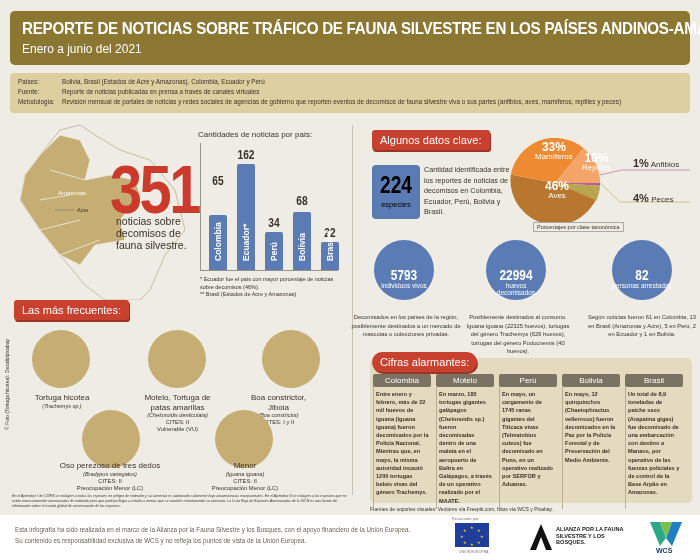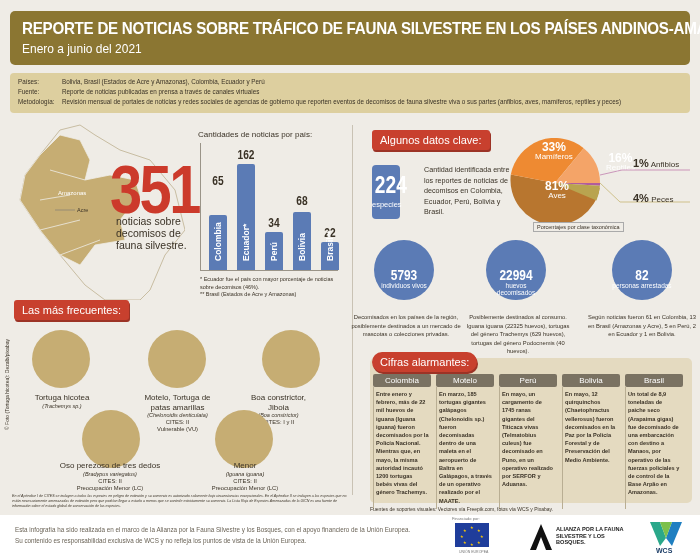--- a/index.html
+++ b/index.html
@@ -20,21 +20,21 @@
   .chart-title { left: 198px; top: 130px; font-size: 8px; }
   .chart { left: 200px; top: 143px; width: 138px; height: 128px; border-left: 1px solid #9a9488; border-bottom: 1px solid #9a9488; }
   .bar { position: absolute; bottom: 0; width: 18px; background: #5b7bb5; border-radius: 2px 2px 0 0; }
   .bar .lbl { position: absolute; left: 50%; bottom: 4px; transform: translateX(-50%) rotate(-90deg); transform-origin: center; color: #fff; font-size: 8.5px; font-weight: bold; white-space: nowrap; width: 0; display: flex; justify-content: center; }
   .bar .lbl span { display: inline-block; transform: translateX(50%); }
   .barval { position: absolute; font-size: 12px; font-weight: bold; color: #3a3226; width: 30px; text-align: center; transform: scaleX(0.85); }
   .footnote { left: 200px; top: 276px; font-size: 5.5px; line-height: 7.5px; width: 145px; }
   
   .tag { background: #c8402e; color: #fff; font-size: 11px; padding: 4px 8px; border-radius: 3px; box-shadow: 1px 2px 0 #9c3326; white-space: nowrap; }
   .kd-tag { left: 372px; top: 130px; }
-  .box224 { left: 372px; top: 165px; width: 28px; height: 54px; background: #5b7bb5; border-radius: 4px; color: #ffffff; text-align: center; }
+  .box224 { left: 372px; top: 165px; width: 48px; height: 54px; background: #5b7bb5; border-radius: 4px; color: #000000; text-align: center; }
   .box224 .n { font-size: 24px; font-weight: bold; line-height: 30px; margin-top: 5px; transform: scaleX(0.8); }
   .box224 .u { font-size: 7.5px; }
   .txt224 { left: 424px; top: 165px; width: 90px; font-size: 7.2px; line-height: 10.5px; }
   .pie { left: 510px; top: 138px; width: 90px; height: 90px; }
   .pie-caption { left: 533px; top: 222px; font-size: 5.5px; border: 1px solid #aaa; padding: 1px 3px; background: #efece6; }
   .pie-lbl { font-size: 8px; color: #fff; text-align: center; line-height: 9px; }
   .pie-lbl b { font-size: 12px; font-weight: bold; display: block; }
   .pie-out { font-size: 8px; color: #3a3226; }
   .pie-out b { font-size: 11px; font-weight: bold; }
   
@@ -155,22 +155,22 @@
 <svg class="abs pie" viewBox="-45 -45 90 90">
 
   <path d="M0 0 L44.8 4.7 A45 45 0 0 1 -44.2 -8.5 Z" fill="#b8762f"></path>
   <path d="M0 0 L-44.2 -8.5 A45 45 0 0 1 28.7 -34.7 Z" fill="#ee8a32"></path>
   <path d="M0 0 L28.7 -34.7 A45 45 0 0 1 45 0 Z" fill="#f4a468"></path>
   <path d="M0 0 L45 0 A45 45 0 0 1 44.9 2.8 Z" fill="#b15c9c"></path>
   <path d="M0 0 L44.9 2.8 A45 45 0 0 1 41.5 17.5 Z" fill="#b9a44f"></path>
   <path d="M0 0 L41.5 17.5 A45 45 0 0 1 -44.2 -8.5" fill="none"></path>
 </svg>
 <div class="abs pie-lbl" style="left:535px;top:143px;"><b>33%</b><span>Mamíferos</span></div>
-<div class="abs pie-lbl" style="left:582px;top:154px;margin-left:24px;"><b>16%</b><span>Reptiles</span></div>
-<div class="abs pie-lbl" style="left:545px;top:182px;"><b>81%</b><span>Aves</span></div>
+<div class="abs pie-lbl" style="left:582px;top:154px;"><b>16%</b><span>Reptiles</span></div>
+<div class="abs pie-lbl" style="left:545px;top:182px;"><b>46%</b><span>Aves</span></div>
 <svg class="abs" style="left:600px;top:165px;" width="90" height="45">
   <polyline points="0,10 22,5 90,5" fill="none" stroke="#b15c9c" stroke-width="0.6"></polyline>
   <polyline points="0,18 20,37 90,37" fill="none" stroke="#b9a44f" stroke-width="0.6"></polyline>
 </svg>
 <div class="abs pie-out" style="left:633px;top:157px;"><b>1%</b> <span>Anfibios</span></div>
 <div class="abs pie-out" style="left:633px;top:192px;"><b>4%</b> <span>Peces</span></div>
 <div class="abs pie-caption">Porcentajes por clase taxonómica</div>
 
 <div class="abs circ" style="left:374px;top:240px;">
   <div class="n">5793</div>

